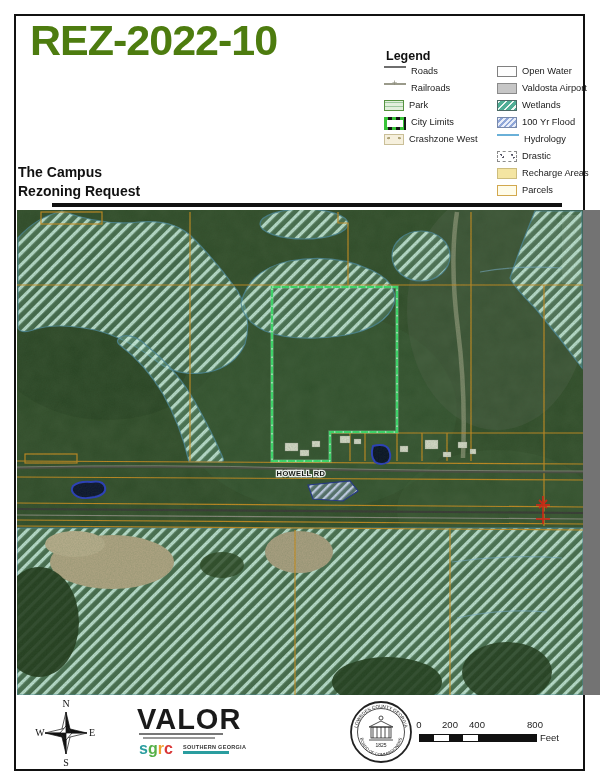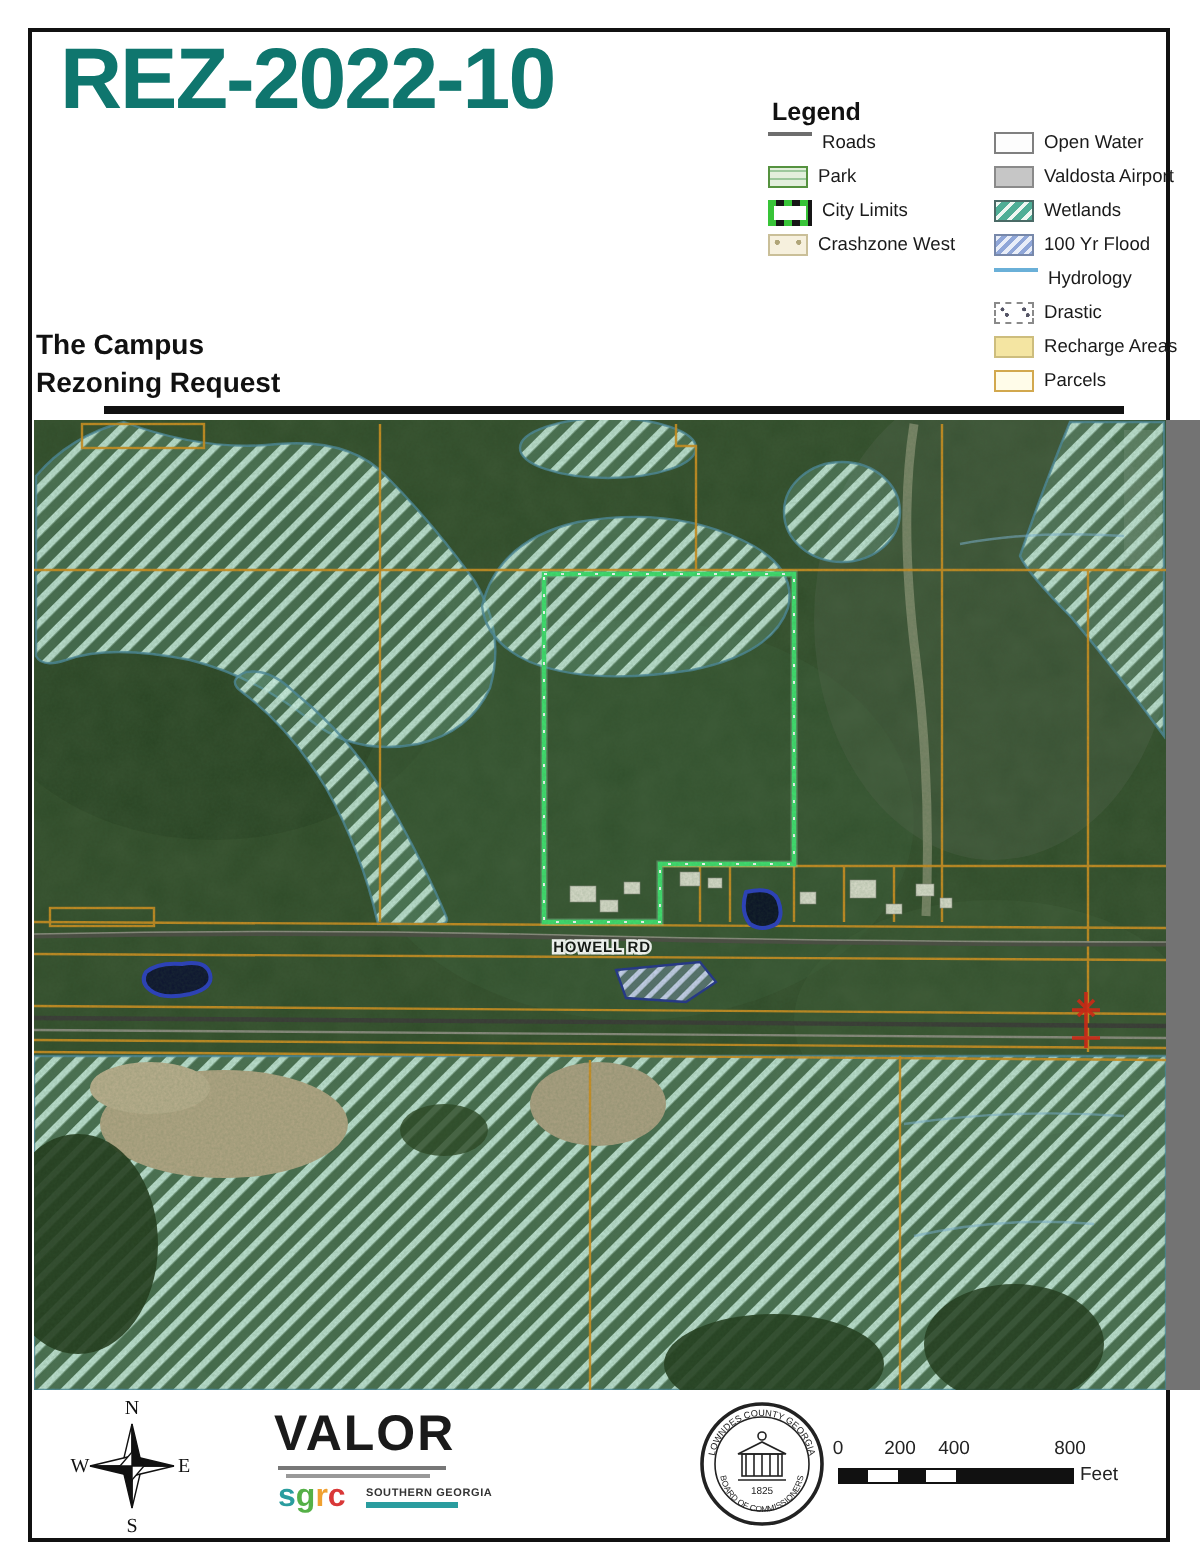--- a/index.html
+++ b/index.html
@@ -2,21 +2,21 @@
 <html><head>
 <meta charset="utf-8">
 <style>
   html,body{margin:0;padding:0;background:#fff;}
   .page{position:relative;width:600px;height:777px;background:#fff;overflow:hidden;
         font-family:"Liberation Sans",sans-serif;color:#111;}
   .frame{position:absolute;left:14px;top:14px;width:571px;height:757px;
          border:2px solid #111;box-sizing:border-box;background:#fff;}
   
   .case-title{position:absolute;left:30px;top:16px;font-size:43px;font-weight:bold;
-              letter-spacing:-1px;color:#0f766e;}
+              letter-spacing:-1px;color:#4d7c0f;}
   .map-title{position:absolute;left:372px;top:20px;width:196px;text-align:center;
              font-size:23px;font-weight:bold;color:#0c0c0c;}
   .legend{position:absolute;left:384px;top:49px;}
   .legend-title{font-size:12.5px;font-weight:bold;margin:0 0 3px 2px;}
   .legend-cols{display:flex;}
   .lcol{display:flex;flex-direction:column;}
   .lcol-left{width:113px;}
   .lcol-right{width:92px;}
   .lrow{display:flex;align-items:flex-start;height:17px;}
   .llabel{font-size:9.3px;margin-left:5px;white-space:nowrap;color:#1a1a1a;}
@@ -49,21 +49,21 @@
                      radial-gradient(circle at 88% 62%,#556 0 0.9px,transparent 1.1px);}
   .sw-recharge{background:#f4e5a2;border:1px solid #cdbd7d;}
   .sw-parcels{background:#fffce9;border:1px solid #d2a84e;}
   
   .campus{position:absolute;left:18px;top:163px;font-size:14px;font-weight:bold;line-height:19px;}
   .rule{position:absolute;left:52px;top:203px;width:510px;height:4px;background:#111;}
   
   .map-area{position:absolute;left:17px;top:210px;width:599px;height:485px;background:#737373;}
   
   .footer-item{position:absolute;}
-  .valor-word{position:absolute;left:137px;top:703px;font-size:25px;font-weight:bold;
+  .valor-word{position:absolute;left:137px;top:703px;font-size:29px;font-weight:bold;
               letter-spacing:1px;color:#1a1a1a;}
   .valor-tag1{position:absolute;left:139px;top:733px;width:84px;height:2px;background:#777;}
   .valor-tag2{position:absolute;left:143px;top:737px;width:72px;height:2px;background:#999;}
   .sgrc{position:absolute;left:139px;top:741px;font-size:16px;font-weight:bold;line-height:16px;}
   .sgrc span{display:inline-block;}
   .sgrc-org{position:absolute;left:183px;top:744px;font-size:5.5px;font-weight:bold;color:#333;
             letter-spacing:0.3px;}
   .sgrc-sub{position:absolute;left:183px;top:751px;width:46px;height:3px;background:#2a9d9f;}
   .scale-labels{position:absolute;left:0;top:719px;width:600px;height:12px;font-size:9.5px;color:#222;}
   .scale-labels span{position:absolute;transform:translateX(-50%);}
@@ -82,20 +82,24 @@
 
   <div class="case-title">REZ-2022-10</div>
 
   <div class="legend">
     <div class="legend-title">Legend</div>
     <div class="legend-cols">
       <div class="lcol lcol-left" id="legend-left">
           <div class="lrow">
             <span class="sw sw-road"></span>
             <span class="llabel">Roads</span>
+          </div>
+          <div class="lrow">
+            <span class="sw sw-rail"></span>
+            <span class="llabel">Railroads</span>
           </div>
           <div class="lrow">
             <span class="sw sw-park"></span>
             <span class="llabel">Park</span>
           </div>
           <div class="lrow">
             <span class="sw sw-citylimits"></span>
             <span class="llabel">City Limits</span>
           </div>
           <div class="lrow">

